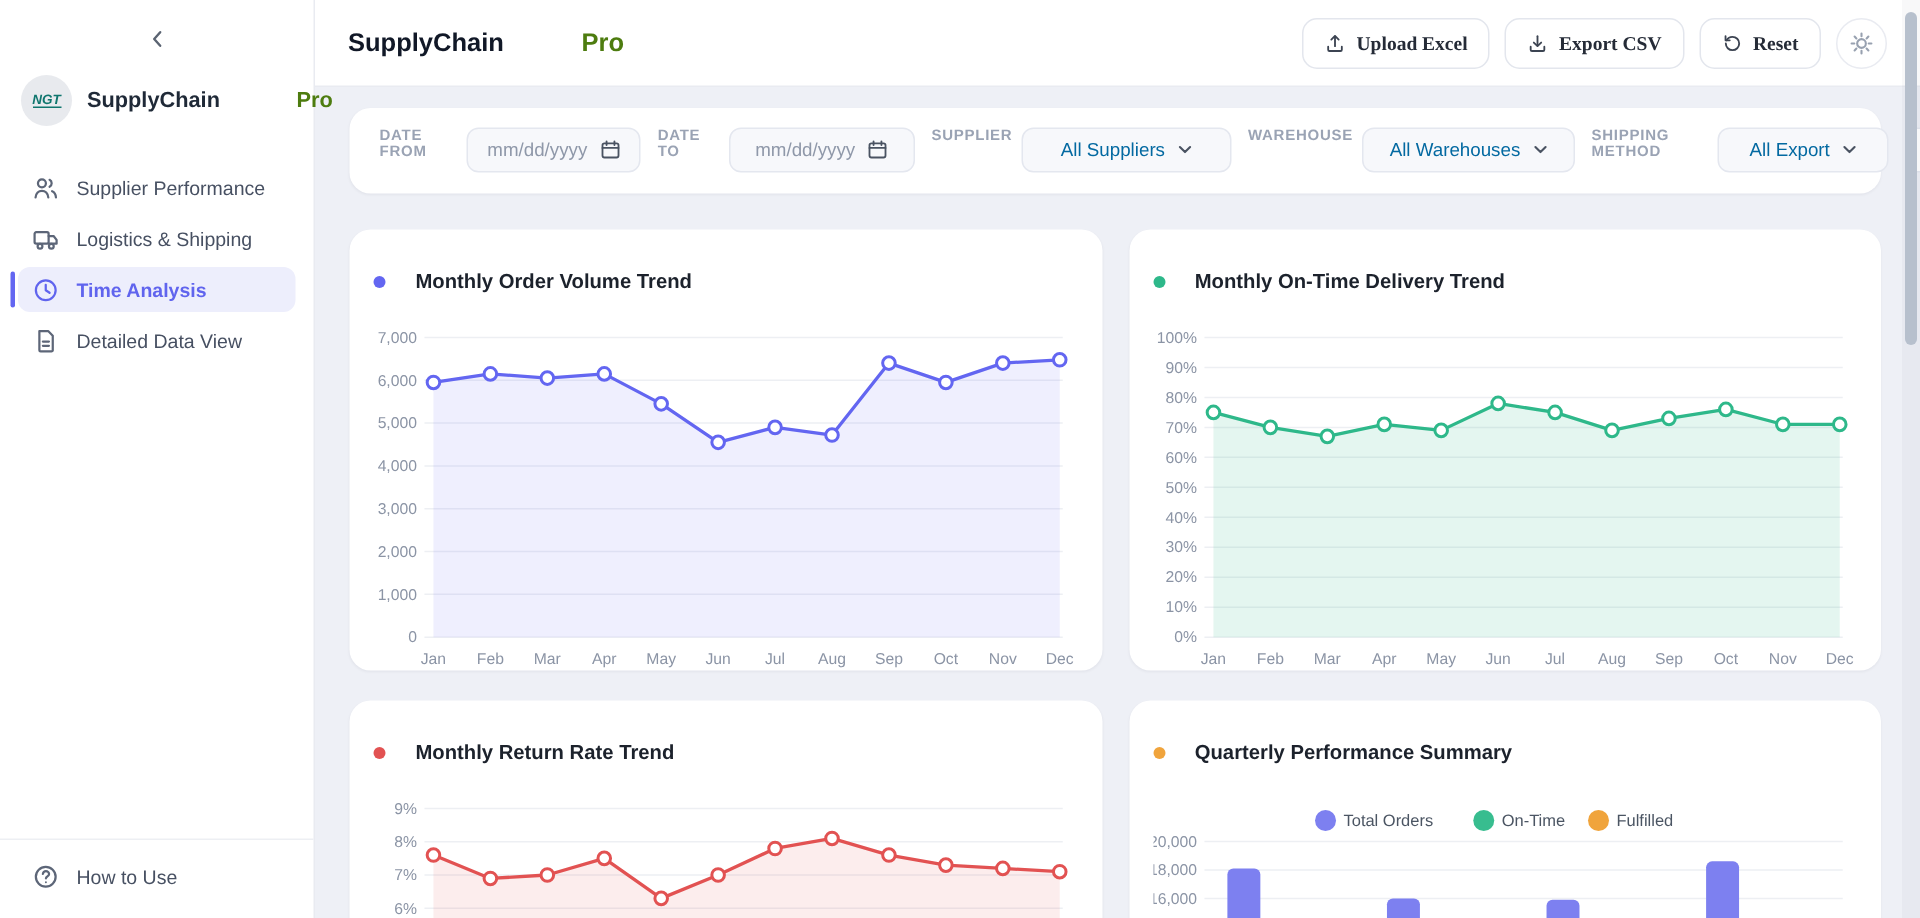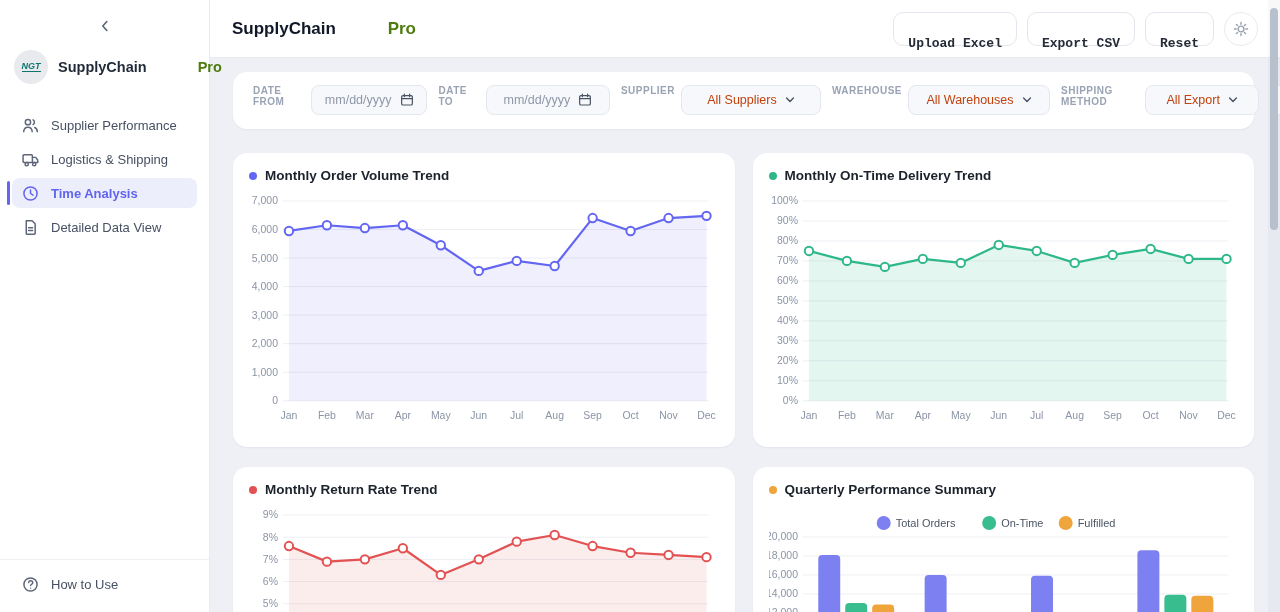--- a/index.html
+++ b/index.html
@@ -25,42 +25,42 @@
   .nav-item.active { background:#edeefc; color:#6064ee; font-weight:600; }
   .nav-item.active .ic { color:#6064ee; }
   .nav-item.active::before { content:""; position:absolute; left:-5px; top:3px; bottom:3px; width:3px; border-radius:3px; background:#6366f1; }
   .sidebar-footer { position:absolute; left:0; right:0; bottom:0; border-top:1px solid #edeff3; padding:9px 12px 13px 12px; }
 
   
   .main { flex:1; display:flex; flex-direction:column; min-width:0; }
   .hdr { height:58px; min-height:58px; background:#fff; border-bottom:1px solid #e9ebf1; display:flex; align-items:center; padding:0 22px; }
   .page-title { font-size:17px; font-weight:700; margin:0; margin-right:auto; color:#111827; }
   .hdr-btns { display:flex; align-items:center; gap:10px; }
-  .btn { display:inline-flex; align-items:center; gap:23px; height:34px; padding:0 14px; background:#fff; border:1px solid #e3e6ed; border-radius:10px; font-size:13px; font-weight:600; color:#252b37; font-family:Liberation Mono, monospace; cursor:pointer; white-space:nowrap;flex-direction:column; }
+  .btn { display:inline-flex; align-items:center; gap:7px; height:34px; padding:0 14px; background:#fff; border:1px solid #e3e6ed; border-radius:10px; font-size:13px; font-weight:600; color:#252b37; font-family:Liberation Serif, serif; cursor:pointer; white-space:nowrap; }
   .btn .ic { color:#3c4452; }
   .theme-btn { width:34px; height:34px; border-radius:50%; border:1px solid #e9ebf1; background:#fff; color:#98a1b0; display:inline-flex; align-items:center; justify-content:center; cursor:pointer; padding:0; }
 
   .content { padding:14px 26px 0 23px; }
 
   
   .filter-card { background:#fff; border-radius:14px; padding:13px 20px 14px 20px; display:flex; gap:11px; align-items:flex-end; box-shadow:0 1px 2px rgba(16,24,40,.05); }
   .f-field { display:flex; gap:6px; }
   .f-label { font-size:10px; font-weight:700; letter-spacing:.05em; color:#9aa3b4; text-transform:uppercase; }
   .control { height:30px; display:flex; align-items:center; justify-content:center; gap:8px; padding:0 10px; background:#f7f8fb; border:1px solid #e4e7ef; border-radius:8px; font-size:12.5px; cursor:pointer; }
-  .control .val { color:#c2410c; }
+  .control .val { color:#0369a1; }
   .control .ph { color:#8f98a9; }
   .control .ic { color:#4a5362; flex:none; }
   .f-reset { margin-left:auto; display:inline-flex; align-items:center; gap:7px; height:30px; padding:0 13px; background:#fff; border:1px solid #e4e7ef; border-radius:8px; font-size:12.5px; font-weight:600; color:#2f3745; font-family:inherit; cursor:pointer; }
 
   
   .charts-grid { display:grid; grid-template-columns:1fr 1fr; gap:20px 18px; margin-top:24px; }
   .chart-card { background:#fff; border-radius:14px; padding:15px 16px 12px 16px; height:294px; box-shadow:0 1px 2px rgba(16,24,40,.05); overflow:hidden; }
   .chart-head { display:flex; align-items:center; gap:8px; margin-bottom:6px; }
   .chart-dot { width:8px; height:8px; border-radius:50%; flex:none; }
-  .chart-title { font-size:13.5px; font-weight:700; color:#1c222c; margin:0; }
+  .chart-title { font-size:13.5px; font-weight:700; color:#1c222c; margin:12px; }
   svg.chart { display:block; width:100%; height:auto; }
   svg text { font-family:"Liberation Sans", sans-serif; }
 
   
   .scroll-track { position:absolute; right:0; top:0; width:12px; height:612px; background:rgba(20,30,60,0.03); }
   .scroll-thumb { position:absolute; right:2px; top:8px; width:8px; height:222px; border-radius:4px; background:#b7c0cd; }
 </style>
 </head>
 <body>
 

